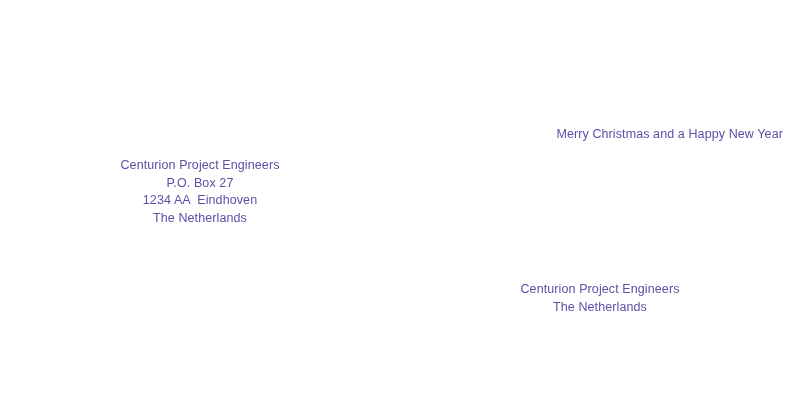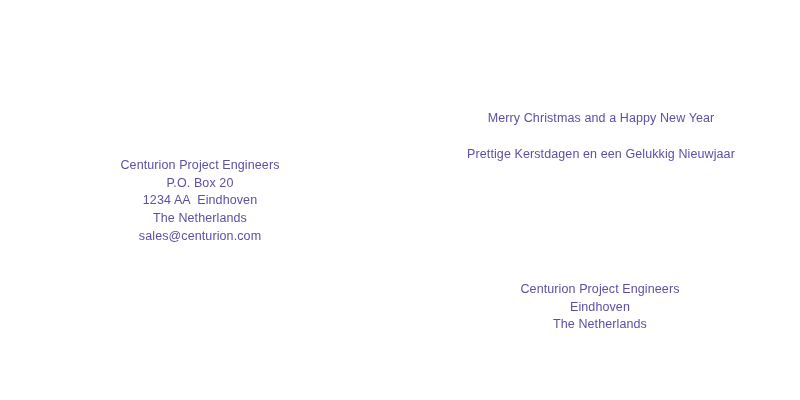--- a/index.html
+++ b/index.html
@@ -26,53 +26,50 @@
     left: 100px;
     top: 157px;
     width: 200px;
     text-align: center;
     line-height: 17.7px;
     letter-spacing: 0.1px;
   }
   .greetings-block {
     position: absolute;
     left: 419px;
-    top: 101px;
+    top: 117px;
     width: 364px;
-    text-align: center;
+    text-align: right;
     line-height: 35.5px;
     letter-spacing: 0.1px;
   }
   .signature-block {
     position: absolute;
     left: 480px;
     top: 281px;
     width: 240px;
     text-align: center;
     line-height: 17.5px;
     letter-spacing: 0.1px;
   }
 </style>
 </head>
 <body>
 
 <div class="card">
 
   <div class="sender-block">
     <div class="line">Centurion Project Engineers</div>
-    <div class="line">P.O. Box 20</div>
+    <div class="line">P.O. Box 27</div>
     <div class="line">1234 AA  Eindhoven</div>
     <div class="line">The Netherlands</div>
-    <div class="line">sales@centurion.com</div>
   </div>
 
   <div class="greetings-block">
     <div class="line">Merry Christmas and a Happy New Year</div>
-    <div class="line">Prettige Kerstdagen en een Gelukkig Nieuwjaar</div>
   </div>
 
   <div class="signature-block">
     <div class="line">Centurion Project Engineers</div>
-    <div class="line">Eindhoven</div>
     <div class="line">The Netherlands</div>
   </div>
 
 </div>
 
 </body></html>

